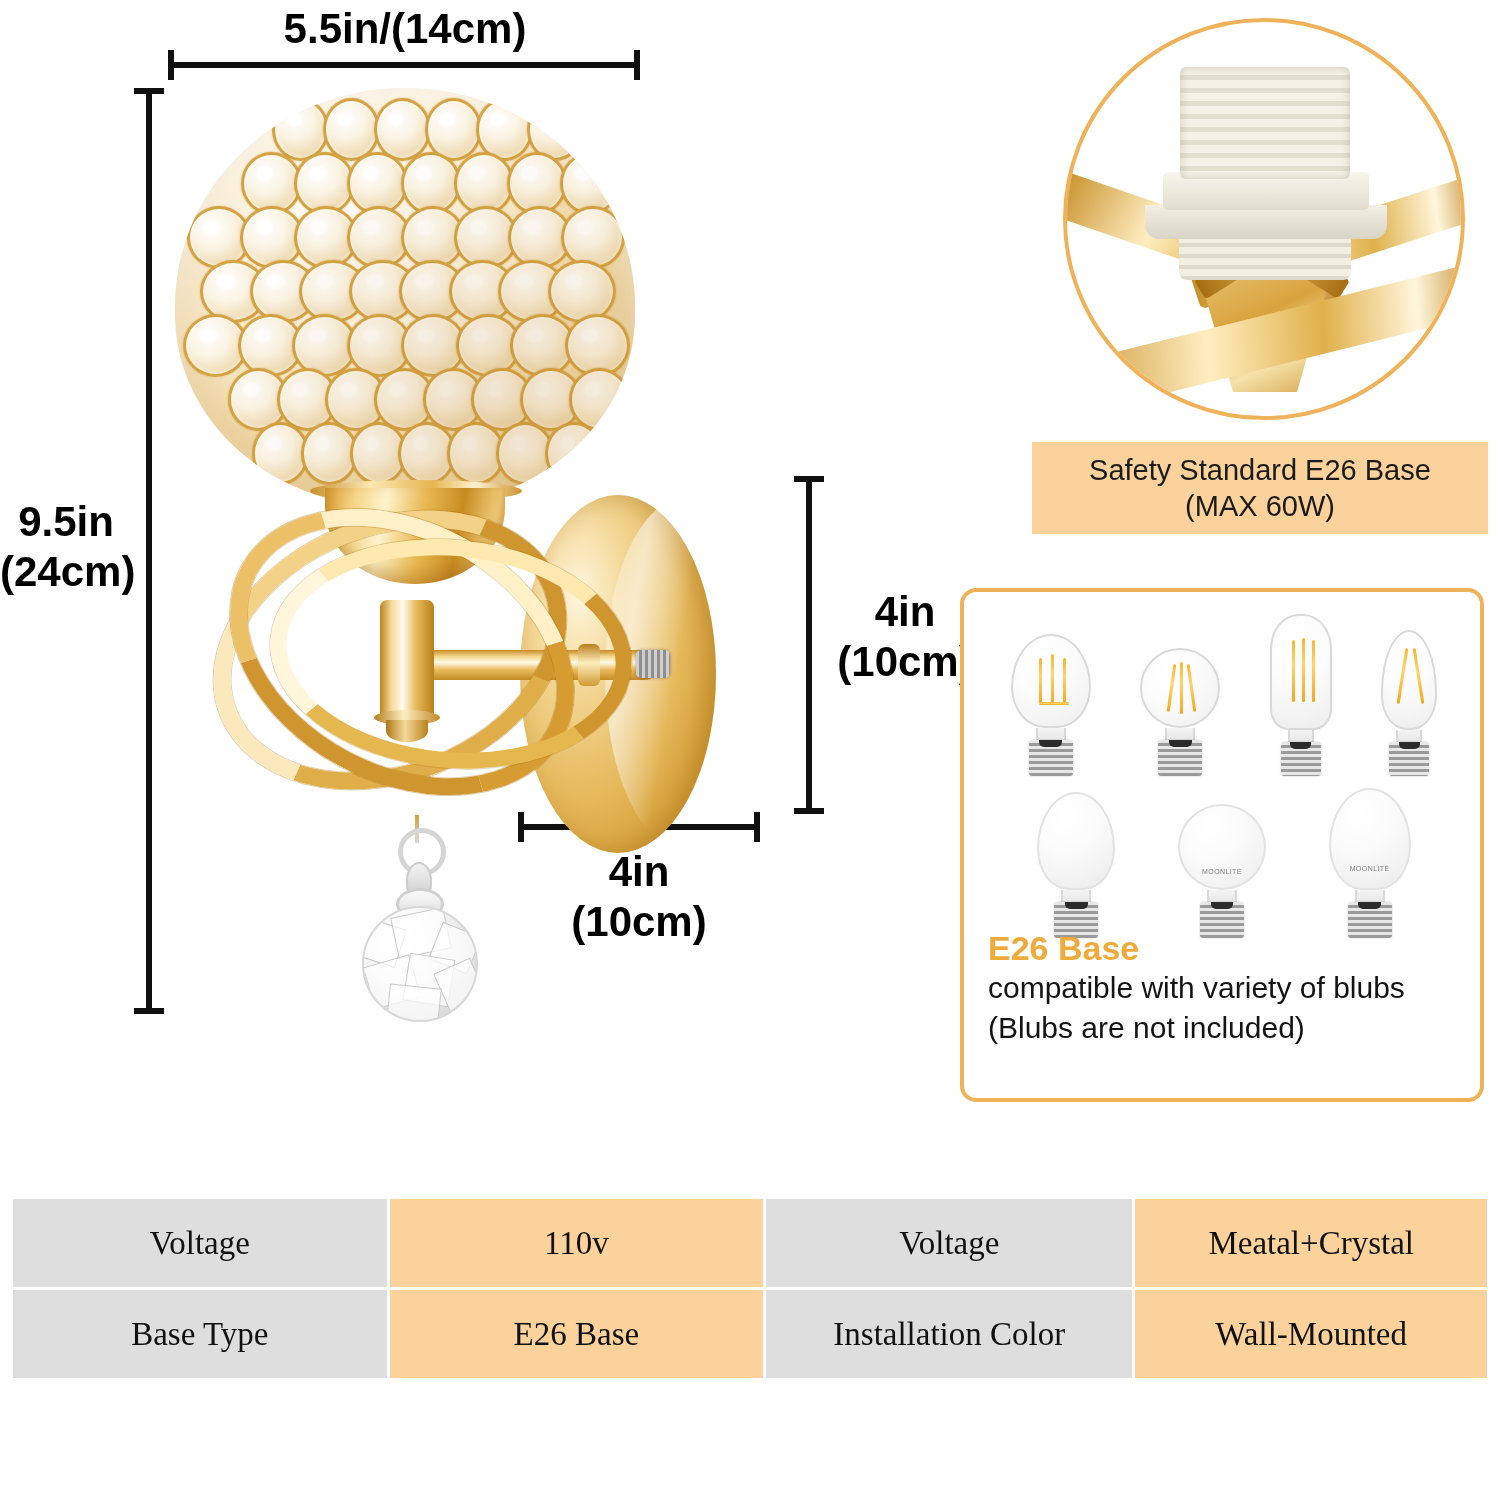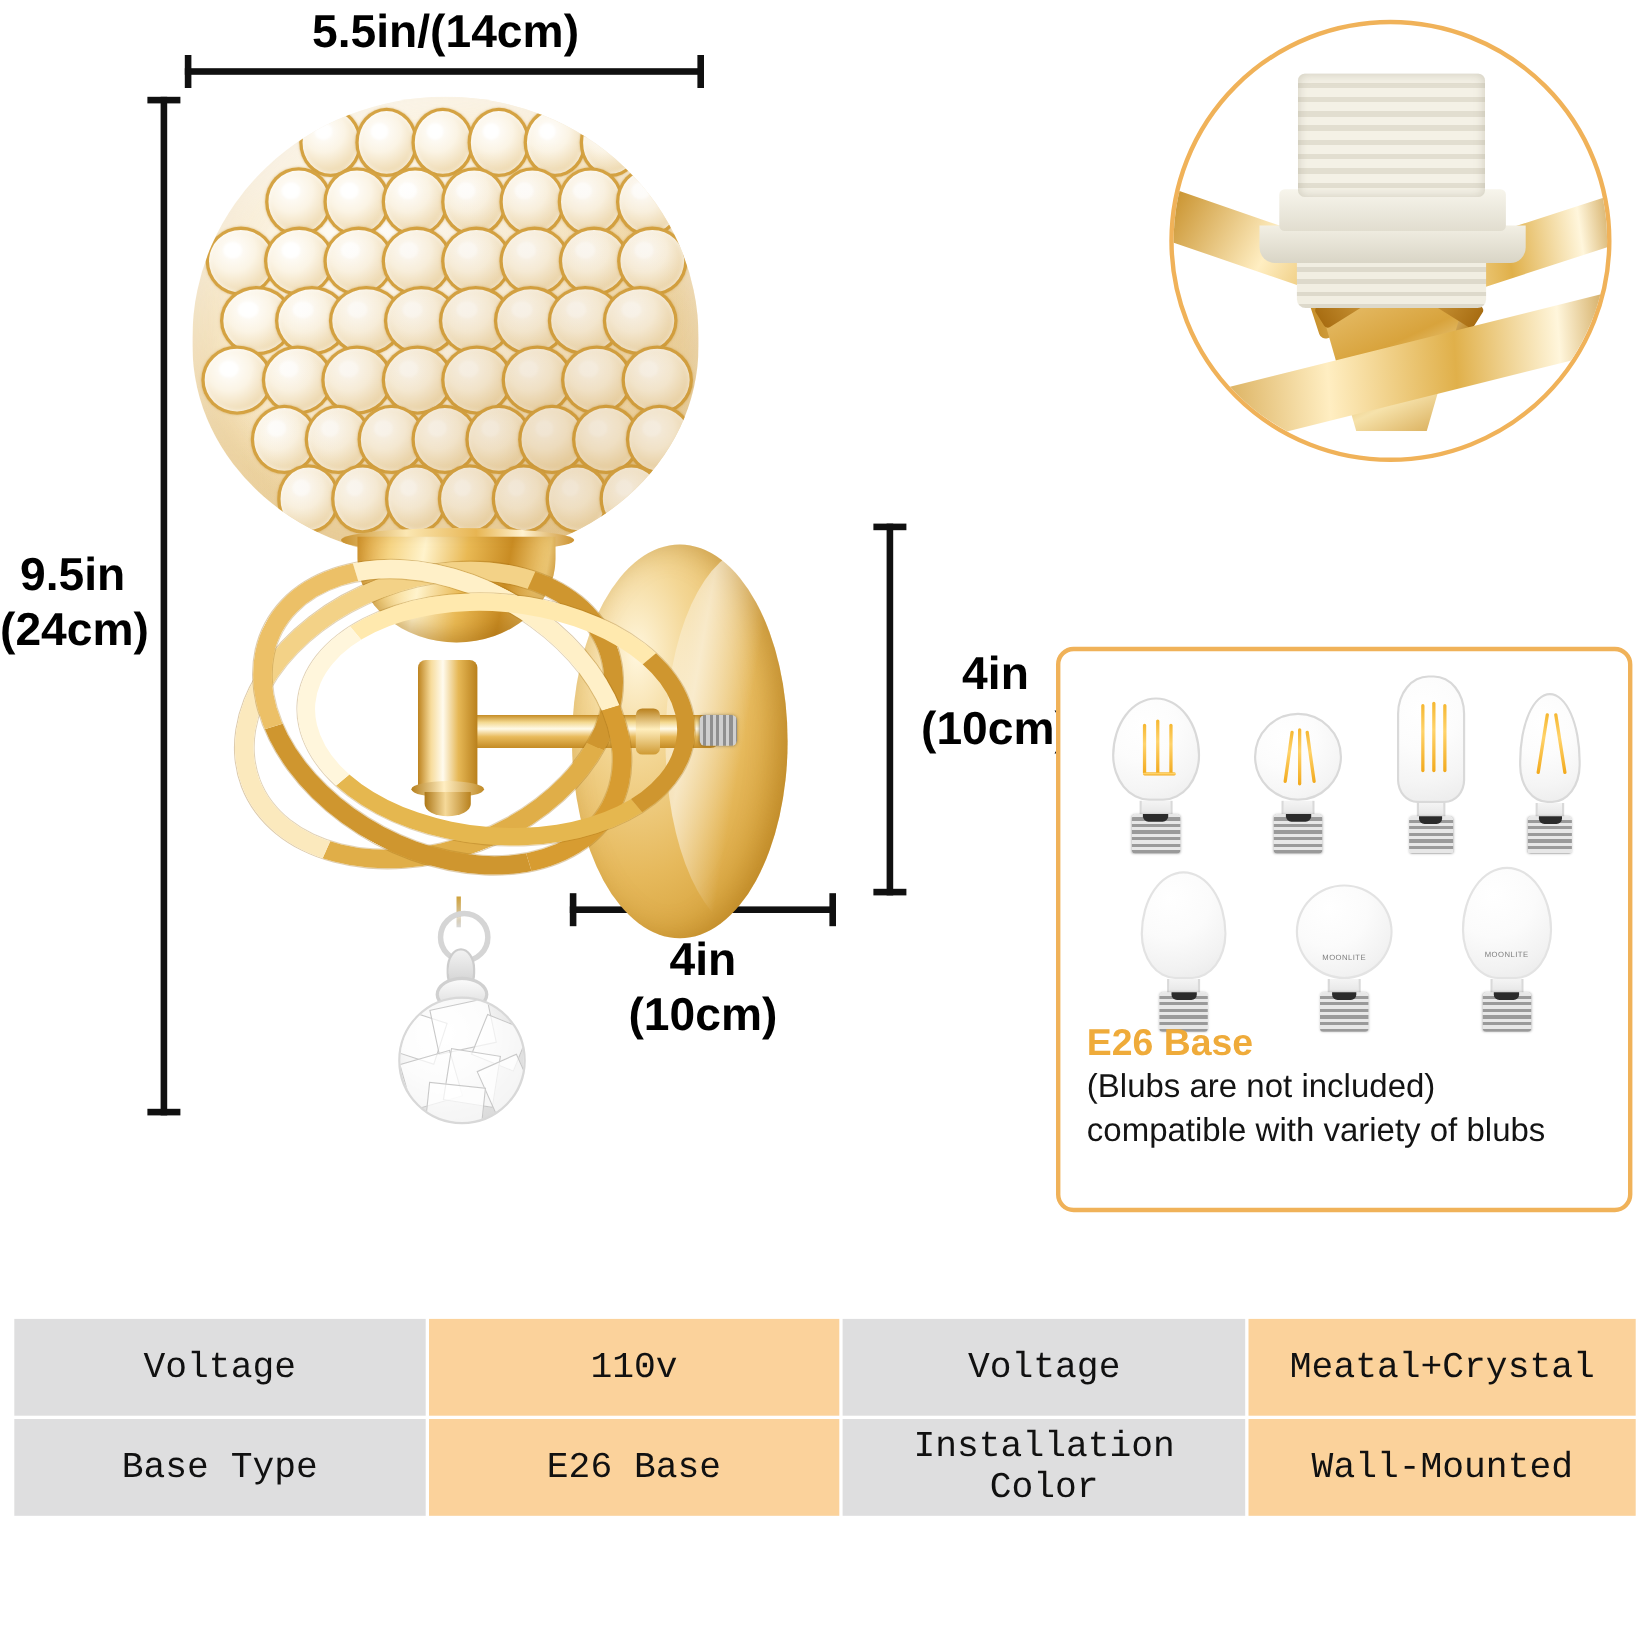--- a/index.html
+++ b/index.html
@@ -401,21 +401,21 @@
     border-collapse: separate;
     border-spacing: 3px;
     table-layout: fixed;
   }
   .spec-table td {
     height: 88px;
     text-align: center;
     vertical-align: middle;
     font-size: 33px;
     color: #111111;
-    font-family: Liberation Mono, monospace;
+    font-family: Liberation Serif, serif;
     padding: 0 6px;
   }
   .spec-table td.k { background: #dededf; }
   .spec-table td.v { background: #fbd29b; }
   .spec-table col.c1 { width: 25.5%; }
   .spec-table col.c2 { width: 25.5%; }
   .spec-table col.c3 { width: 25%; }
   .spec-table col.c4 { width: 24%; }
 </style>
 </head>
@@ -545,20 +545,24 @@
     <div class="cu-cone"></div>
     <div class="cu-xr"></div>
     <div class="cu-xl"></div>
     <div class="cu-band b3"></div>
     <div class="cu-thread2"></div>
     <div class="cu-flange"></div>
     <div class="cu-hex"></div>
     <div class="cu-thread"></div>
   </div>
 
+  <div class="safety-caption">
+    <div>Safety Standard E26 Base</div>
+    <div>(MAX 60W)</div>
+  </div>
 
   <div class="bulbs-panel">
 
     <div class="bulb-row row1">
 
       <div class="bulb">
         <div class="glass" style="width:80px; height:94px; border-radius:50% 50% 42% 42% / 56% 56% 44% 44%;">
           <div class="fil" style="left:26px; top:22px; height:46px;"></div>
           <div class="fil" style="left:38px; top:18px; height:50px;"></div>
           <div class="fil" style="left:50px; top:22px; height:46px;"></div>
@@ -618,22 +622,22 @@
         <div class="glass" style="width:82px; height:102px; border-radius:50% 50% 40% 40% / 56% 56% 44% 44%;">
           <div class="logo">MOONLITE</div>
         </div>
         <div class="neck"></div>
         <div class="cap" style="width:44px; height:36px;"></div>
       </div>
     </div>
 
     <div class="panel-caption">
       <div class="hl">E26 Base</div>
+      <div class="ln">compatible with variety of blubs</div>
       <div class="ln">(Blubs are not included)</div>
-      <div class="ln">compatible with variety of blubs</div>
     </div>
   </div>
 
 
   <table class="spec-table">
     <colgroup>
       <col class="c1">
         <col class="c2">
         <col class="c3">
         <col class="c4">

